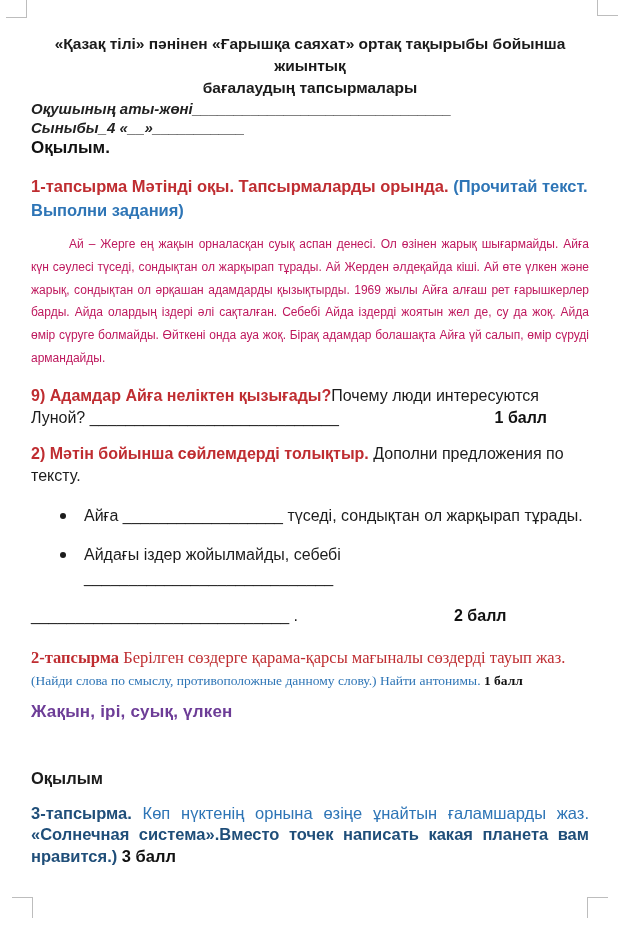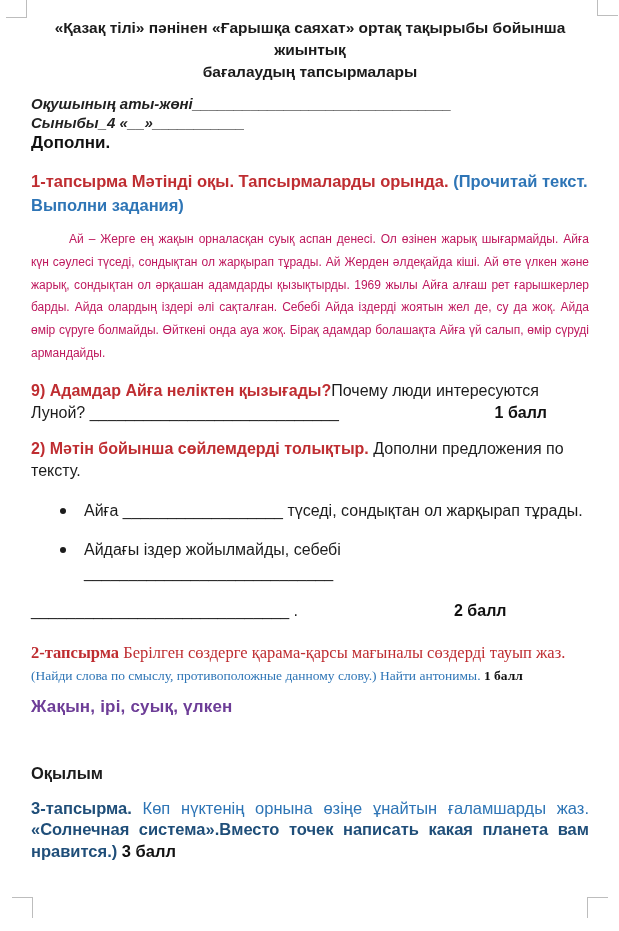--- a/index.html
+++ b/index.html
@@ -2,33 +2,33 @@
 <html><head>
 <meta charset="utf-8">
 <style>
   html,body{margin:0;padding:0;}
   body{
     width:619px;height:931px;overflow:hidden;background:#ffffff;
     font-family:"Liberation Sans","DejaVu Sans",sans-serif;
     color:#1c1c1c;position:relative;
   }
   .content{
-    position:absolute;left:31px;top:0;width:558px;
+    position:absolute;left:31px;top:16px;width:558px;
   }
   
   .mark{position:absolute;}
   .mark-tl{left:6px;top:0;width:20px;height:17px;border-right:1px solid #bdbdbd;border-bottom:1px solid #bdbdbd;}
   .mark-tr{left:597px;top:0;width:20px;height:15px;border-left:1px solid #bdbdbd;border-bottom:1px solid #bdbdbd;}
   .mark-bl{left:12px;top:897px;width:20px;height:20px;border-right:1px solid #bdbdbd;border-top:1px solid #bdbdbd;}
   .mark-br{left:587px;top:897px;width:20px;height:20px;border-left:1px solid #bdbdbd;border-top:1px solid #bdbdbd;}
 
   .doc-title{
     margin-top:17px;text-align:center;font-weight:700;font-size:15.5px;line-height:22px;color:#1b1b1b;
   }
-  .student-block{margin-top:11px;font-style:italic;font-weight:700;font-size:15px;line-height:19px;color:#222;}
+  .student-block{font-style:italic;font-weight:700;font-size:15px;line-height:19px;color:#222;}
   .okylym1{font-style:normal;font-weight:700;font-size:17px;line-height:21px;color:#111;}
   .t1-heading{margin-top:16px;font-weight:700;font-size:16.5px;line-height:24px;}
   .red{color:#bf2d31;}
   .blue{color:#2e75b6;}
   .navy{color:#1f4e79;}
   .purple{color:#6d3d97;}
   .t1-text{
     margin-top:11px;font-size:12px;line-height:22.8px;text-align:justify;
     text-indent:38px;color:#be185d;
   }
@@ -64,21 +64,21 @@
 <div class="content">
 
   <div class="doc-title">
     <div>«Қазақ тілі» пәнінен «Ғарышқа саяхат» ортақ тақырыбы бойынша  жиынтық</div>
     <div>бағалаудың тапсырмалары</div>
   </div>
 
   <div class="student-block">
     <div>Оқушының аты-жөні_______________________________</div>
     <div>Сыныбы_4 «__»___________</div>
-    <div class="okylym1">Дополни.</div>
+    <div class="okylym1">Оқылым.</div>
   </div>
 
   <div class="t1-heading"><span class="red">1-тапсырма Мәтінді оқы. Тапсырмаларды орында. </span><span class="blue">(Прочитай текст. Выполни задания)</span></div>
 
   <div class="t1-text">Ай – Жерге ең жақын орналасқан суық аспан денесі. Ол өзінен жарық шығармайды. Айға күн сәулесі түседі, сондықтан ол жарқырап тұрады. Ай Жерден әлдеқайда кіші.  Ай өте үлкен және жарық, сондықтан ол әрқашан адамдарды қызықтырды. 1969 жылы Айға алғаш рет ғарышкерлер барды. Айда олардың іздері әлі сақталған. Себебі Айда іздерді жоятын жел де, су да жоқ.  Айда өмір сүруге болмайды. Өйткені онда ауа жоқ. Бірақ адамдар болашақта Айға үй салып, өмір сүруді армандайды.</div>
 
   <div class="q1"><span class="red" style="font-weight:700">9) Адамдар Айға неліктен қызығады?</span><span>Почему люди интересуются Луной? ____________________________</span><span class="pts">1 балл</span></div>
 
   <div class="q2h"><span class="red" style="font-weight:700">2) Мәтін бойынша сөйлемдерді толықтыр. </span><span>Дополни предложения по тексту.</span></div>
 

